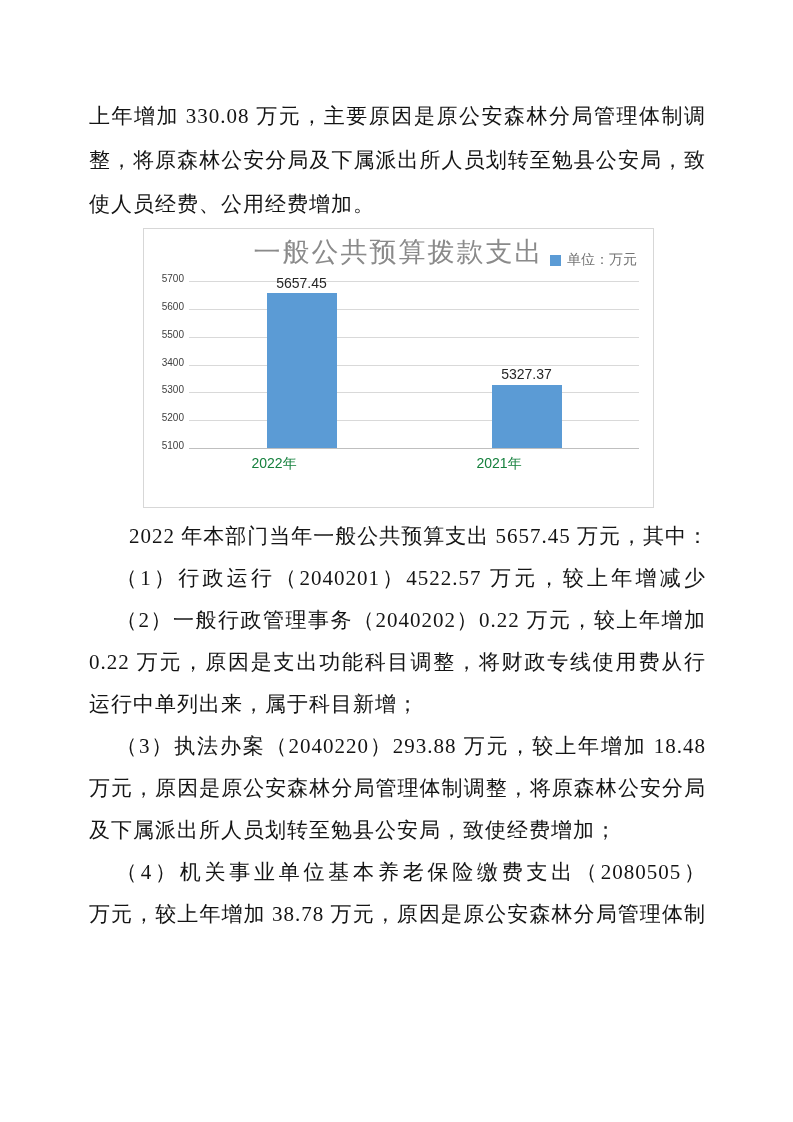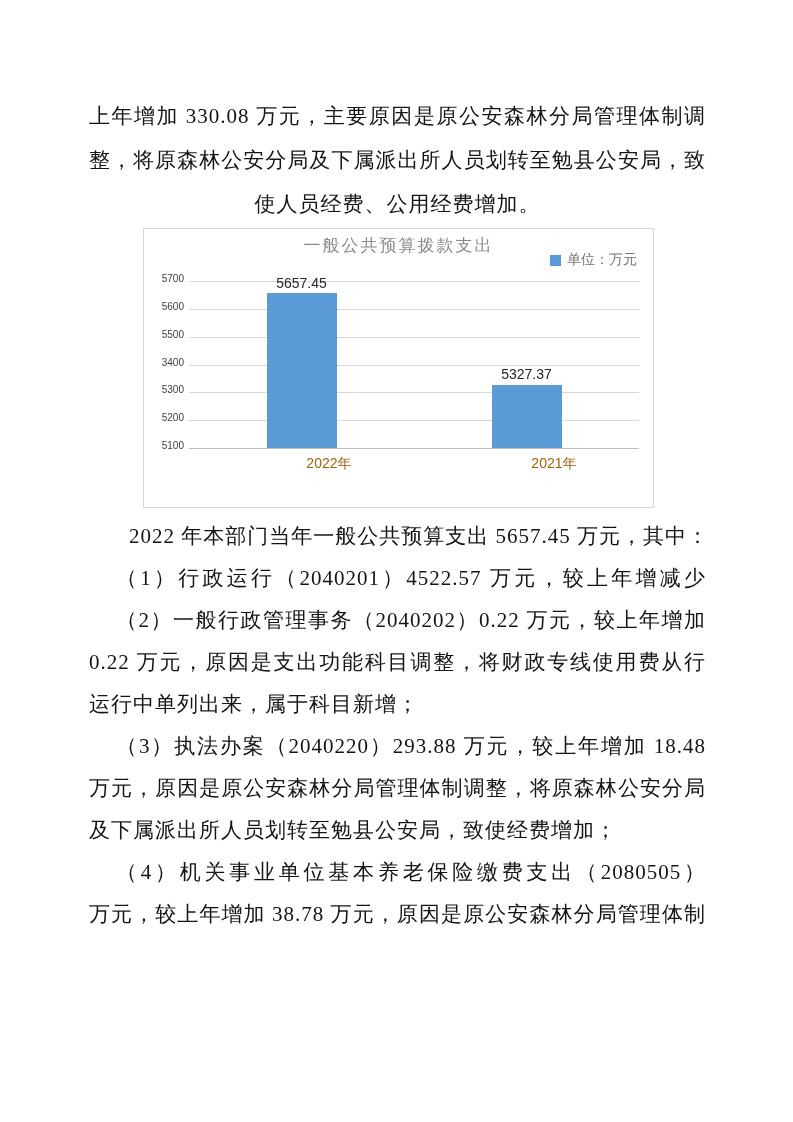--- a/index.html
+++ b/index.html
@@ -19,21 +19,21 @@
     width: 617px;
   }
   .text-block.top  { top: 94px; }
   .text-block.bottom { top: 515px; }
   .line {
     font-size: 21px;
     letter-spacing: 1px;
     white-space: nowrap;
     color: #141414;
   }
-  .top .line { height: 44px; line-height: 44px; text-align: center; }
+  .top .line { height: 44px; line-height: 44px; }
   .bottom .line { height: 42px; line-height: 42px; }
   .line.fill {
     white-space: normal;
     text-align: justify;
     text-align-last: justify;
     height: auto;
     overflow: hidden;
   }
   .top .line.fill { max-height: 44px; }
   .bottom .line.fill { max-height: 42px; }
@@ -50,21 +50,21 @@
     background: #ffffff;
     border: 1px solid #d7d7d7;
     box-sizing: border-box;
     font-family: "Liberation Sans", "DejaVu Sans", sans-serif;
   }
   .chart-inner { position: absolute; left: 0; top: 0; width: 100%; height: 100%; }
   .chart-title {
     position: absolute;
     left: 0; top: 5px; width: 100%;
     text-align: center;
-    font-size: 17px;
+    font-size: 27px;
     letter-spacing: 2px;
     color: #8a8a8a;
     font-family: "Liberation Serif", "DejaVu Serif", serif;
   }
   .chart-legend {
     position: absolute;
     right: 16px; top: 22px;
     display: flex;
     align-items: center;
     gap: 6px;
@@ -84,23 +84,23 @@
   }
   .bar { position: absolute; }
   .bar-label {
     position: absolute;
     text-align: center;
     font-size: 14px;
     color: #262626;
   }
   .cat-label {
     position: absolute;
-    text-align: right;
+    text-align: left;
     font-size: 14px;
-    color: #a16207;
+    color: #15803d;
   }
 </style>
 </head>
 <body>
 
 <div class="page">
 
   <div class="text-block top">
     <div class="line fill">上年增加 330.08 万元，主要原因是原公安森林分局管理体制调</div>
     <div class="line fill">整，将原森林公安分局及下属派出所人员划转至勉县公安局，致</div>

